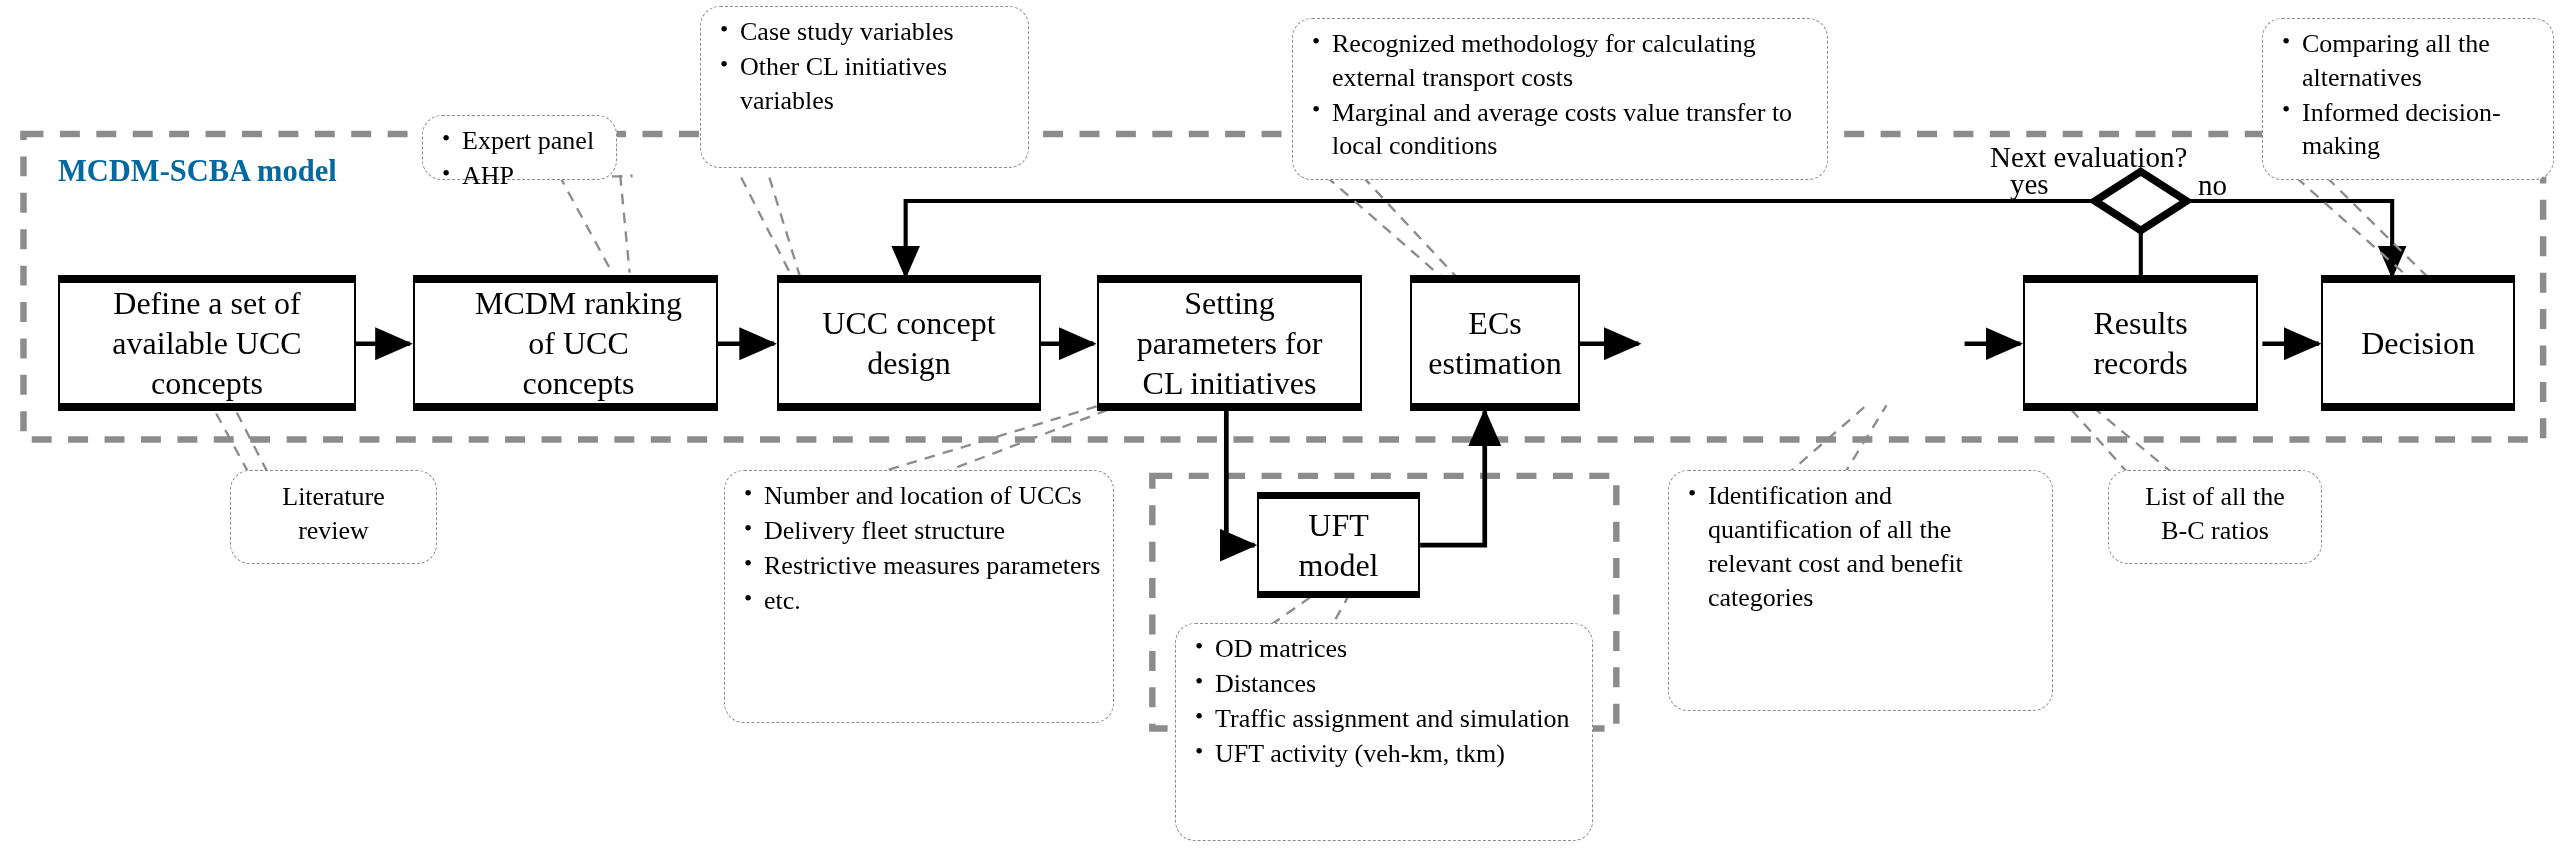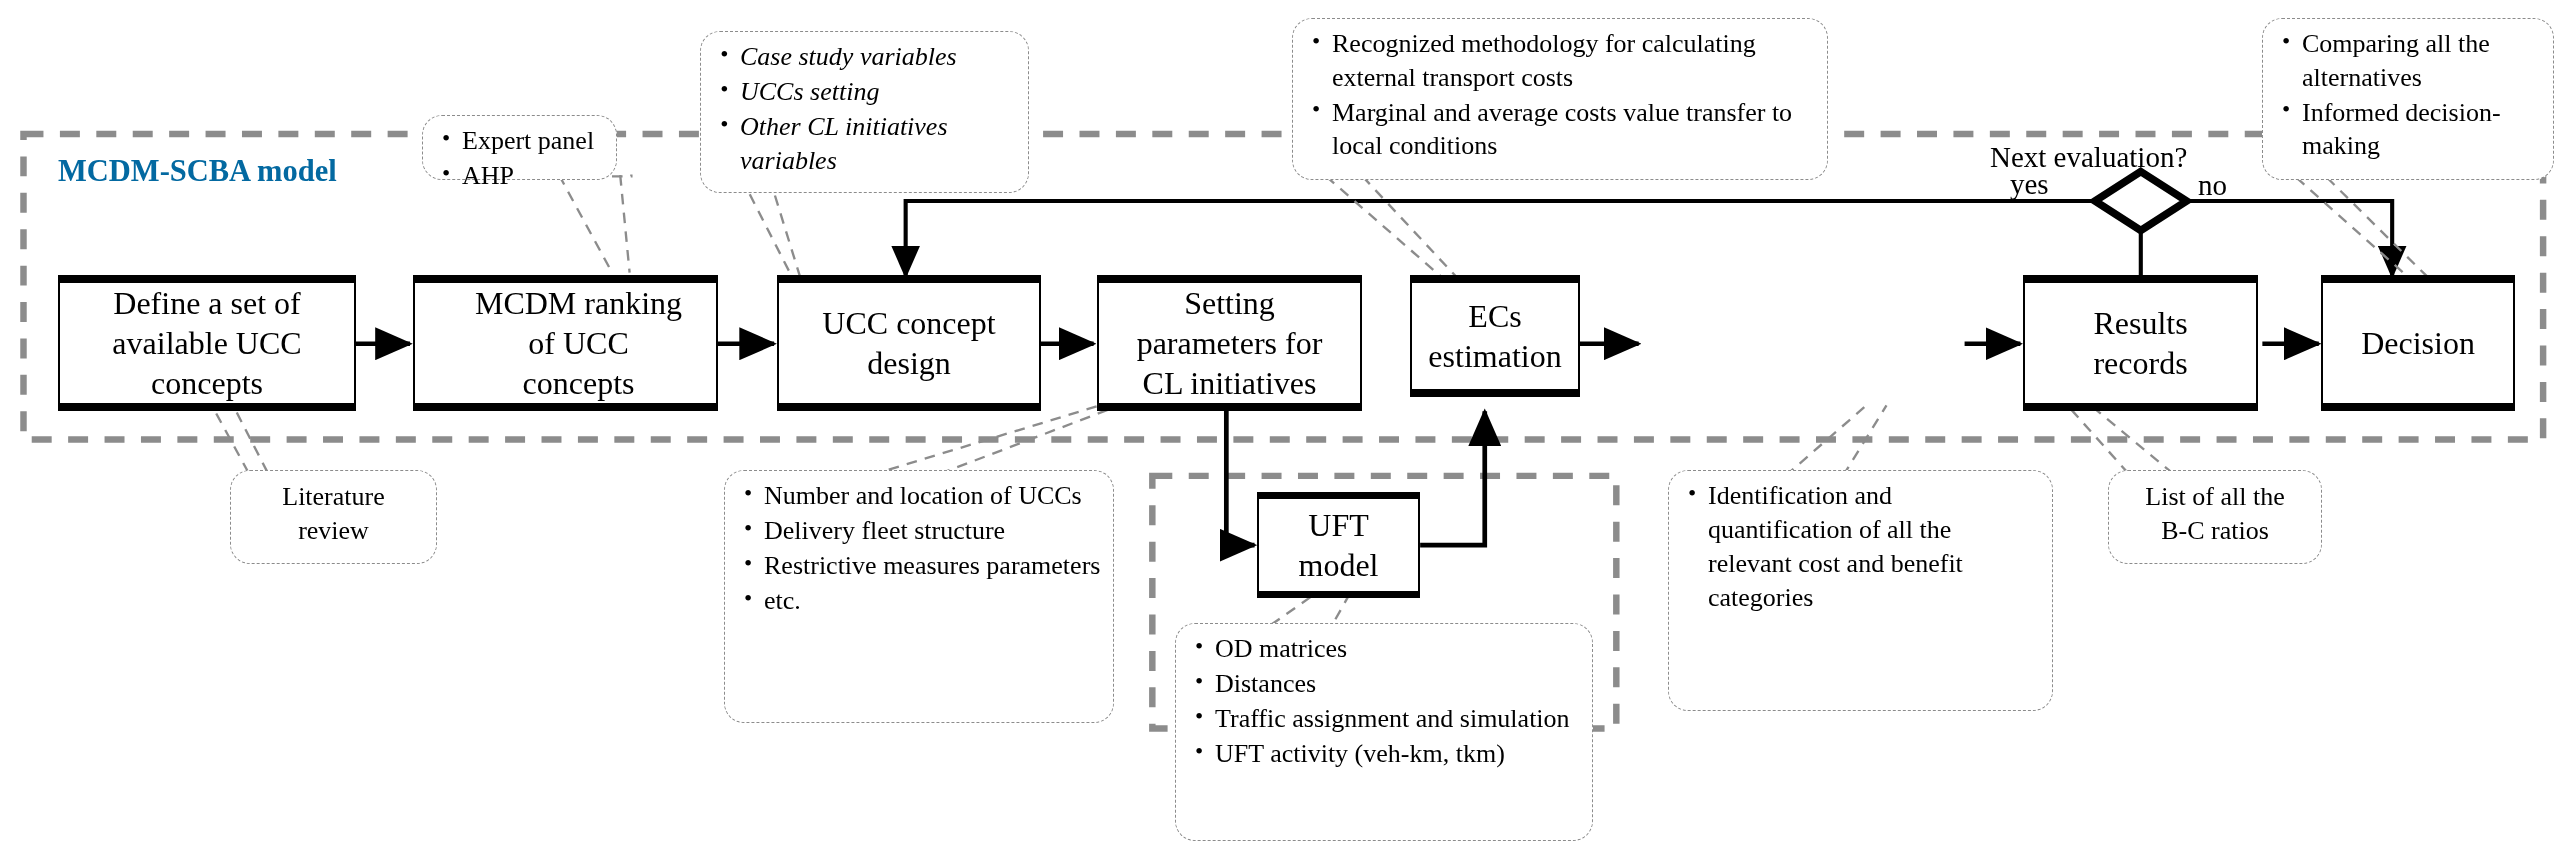--- a/index.html
+++ b/index.html
@@ -178,21 +178,21 @@
   </div>
 
   <div class="pbox" style="left:1097px; top:275px; width:265px; height:136px;">
     <span>
       <span>Setting</span>
       <span>parameters for</span>
       <span>CL initiatives</span>
     </span>
   </div>
 
-  <div class="pbox" style="left:1410px; top:275px; width:170px; height:122px;">
+  <div class="pbox" style="left:1410px; top:275px; width:170px; height:136px;">
     <span>
       <span>ECs</span>
       <span>estimation</span>
     </span>
   </div>
 
 
   <div class="pbox" style="left:2023px; top:275px; width:235px; height:136px;">
     <span>
       <span>Results</span>
@@ -212,24 +212,23 @@
     </span>
   </div>
 
   <div class="callout" style="left:422px; top:115px; width:195px; height:65px;">
     <ul>
       <li>Expert panel</li>
       <li>AHP</li>
     </ul>
   </div>
 
-  <div class="callout" style="left:700px; top:31px; width:329px; height:162px;font-style:italic;">
+  <div class="callout" style="left:700px; top:6px; width:329px; height:162px;">
     <ul>
       <li>Case study variables</li>
-      <li>UCCs setting</li>
       <li>Other CL initiatives variables</li>
     </ul>
   </div>
 
   <div class="callout" style="left:1292px; top:17.6px; width:536px; height:162px;">
     <ul>
       <li>Recognized methodology for calculating external transport costs</li>
       <li>Marginal and average costs value transfer to local conditions</li>
     </ul>
   </div>

